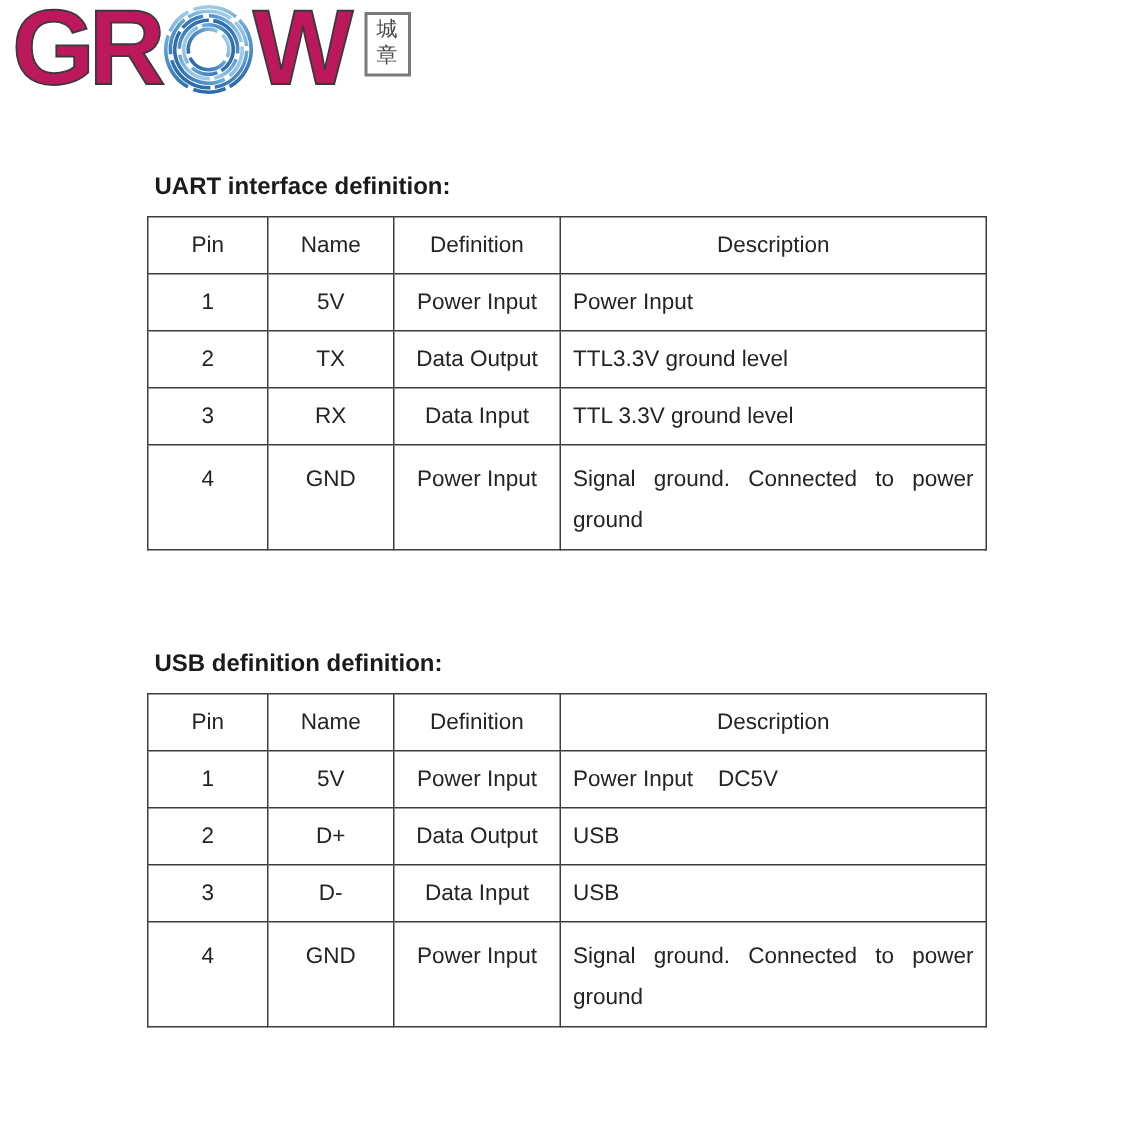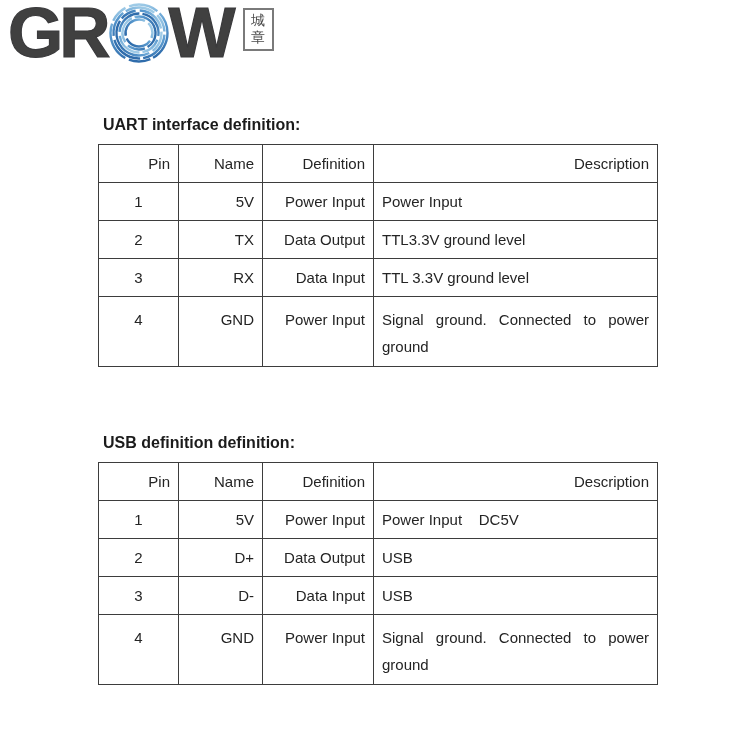--- a/index.html
+++ b/index.html
@@ -14,21 +14,21 @@
 
   
   .logo {
     position: absolute; left: 8px; top: 0;
     height: 66px;
     display: flex; align-items: center;
   }
   .logo-letters {
     font-size: 71px;
     font-weight: bold;
-    color: #404040;
+    color: #be185d;
     letter-spacing: -4px;
     line-height: 66px;
     -webkit-text-stroke: 1.2px #3a3a3c;
   }
   .fp-wrap { margin: 0 -1px 0 1px; display: flex; align-items: center; }
   .seal {
     width: 31px; height: 43px;
     border: 2px solid #7a7a7a;
     margin-left: 11px; margin-top: -8px;
     display: flex; flex-direction: column;
@@ -58,22 +58,22 @@
     color: #242424;
     background: #fff;
   }
   th, td {
     border: 1px solid #3d3d3d;
     padding: 0 8px;
     font-weight: normal;
     vertical-align: middle;
     overflow: hidden;
   }
-  th { height: 38px; text-align: right; }
-  td { height: 38px; text-align: right; }
+  th { height: 38px; text-align: center; }
+  td { height: 38px; text-align: center; }
   td.c-pin  { text-align: center; }
   td.c-desc { text-align: justify; }
   tr.tall td {
     height: 70px;
     vertical-align: top;
     padding-top: 9px;
     line-height: 27px;
   }
 </style>
 </head>

